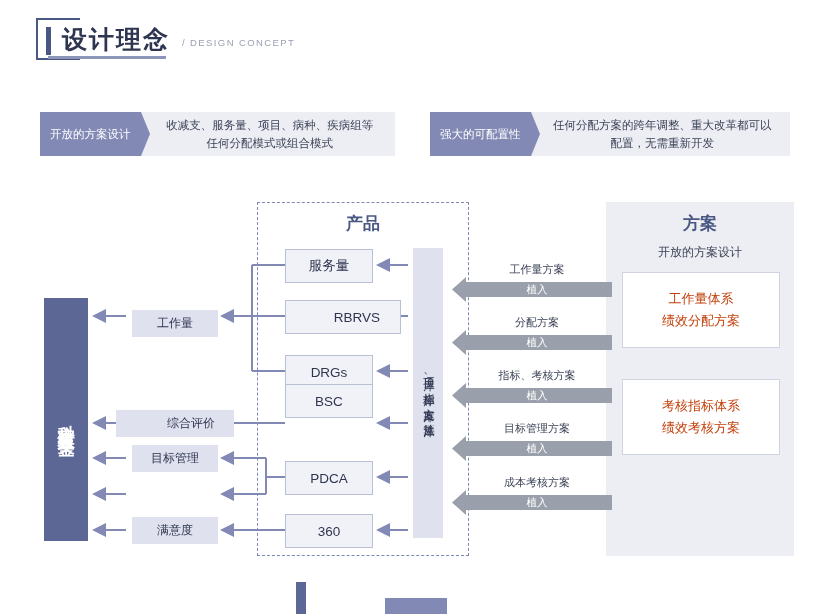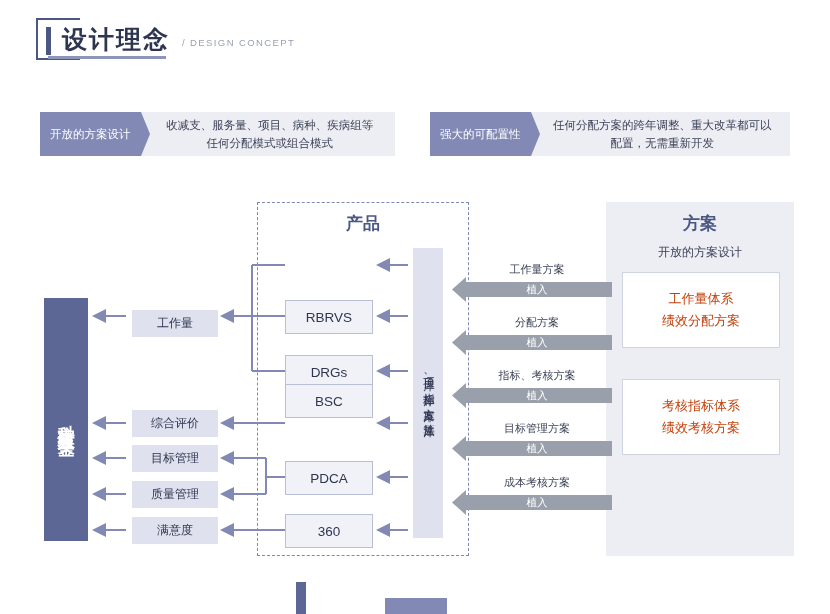--- a/index.html
+++ b/index.html
@@ -352,26 +352,26 @@
     <polygon points="612,282 612,297 466,297 466,302 452,289.5 466,277 466,282" fill="#9aa0ab"></polygon>
     <polygon points="612,335 612,350 466,350 466,355 452,342.5 466,330 466,335" fill="#9aa0ab"></polygon>
     <polygon points="612,388 612,403 466,403 466,408 452,395.5 466,383 466,388" fill="#9aa0ab"></polygon>
     <polygon points="612,441 612,456 466,456 466,461 452,448.5 466,436 466,441" fill="#9aa0ab"></polygon>
     <polygon points="612,495 612,510 466,510 466,515 452,502.5 466,490 466,495" fill="#9aa0ab"></polygon>
   </svg>
 
   <div class="dept-bar">科室绩效奖金</div>
 
   <div class="res-box" style="left:132px; top:310px;">工作量</div>
-  <div class="res-box" style="left:132px; top:410px;">综合评价</div>
+  <div class="res-box" style="left:116px; top:410px;padding-left:32px;">综合评价</div>
   <div class="res-box" style="left:132px; top:445px;">目标管理</div>
-  <div class="res-box" style="left:132px; top:481px;">质量管理</div>
   <div class="res-box" style="left:132px; top:517px;">满意度</div>
 
-  <div class="prod-box" style="top:300px;">RBRVS</div>
+  <div class="prod-box" style="top:249px;">服务量</div>
+  <div class="prod-box" style="top:300px;padding-left:28px;">RBRVS</div>
   <div class="prod-box" style="top:355px;">DRGs</div>
   <div class="prod-box" style="top:384px;">BSC</div>
   <div class="prod-box" style="top:461px;">PDCA</div>
   <div class="prod-box" style="top:514px;">360</div>
 
   <div class="lib-bar">项目库、指标库、方案库、算法库</div>
 
   <div class="scheme-card" style="top:272px; height:74px;">
     <div>工作量体系</div>
     <div>绩效分配方案</div>

